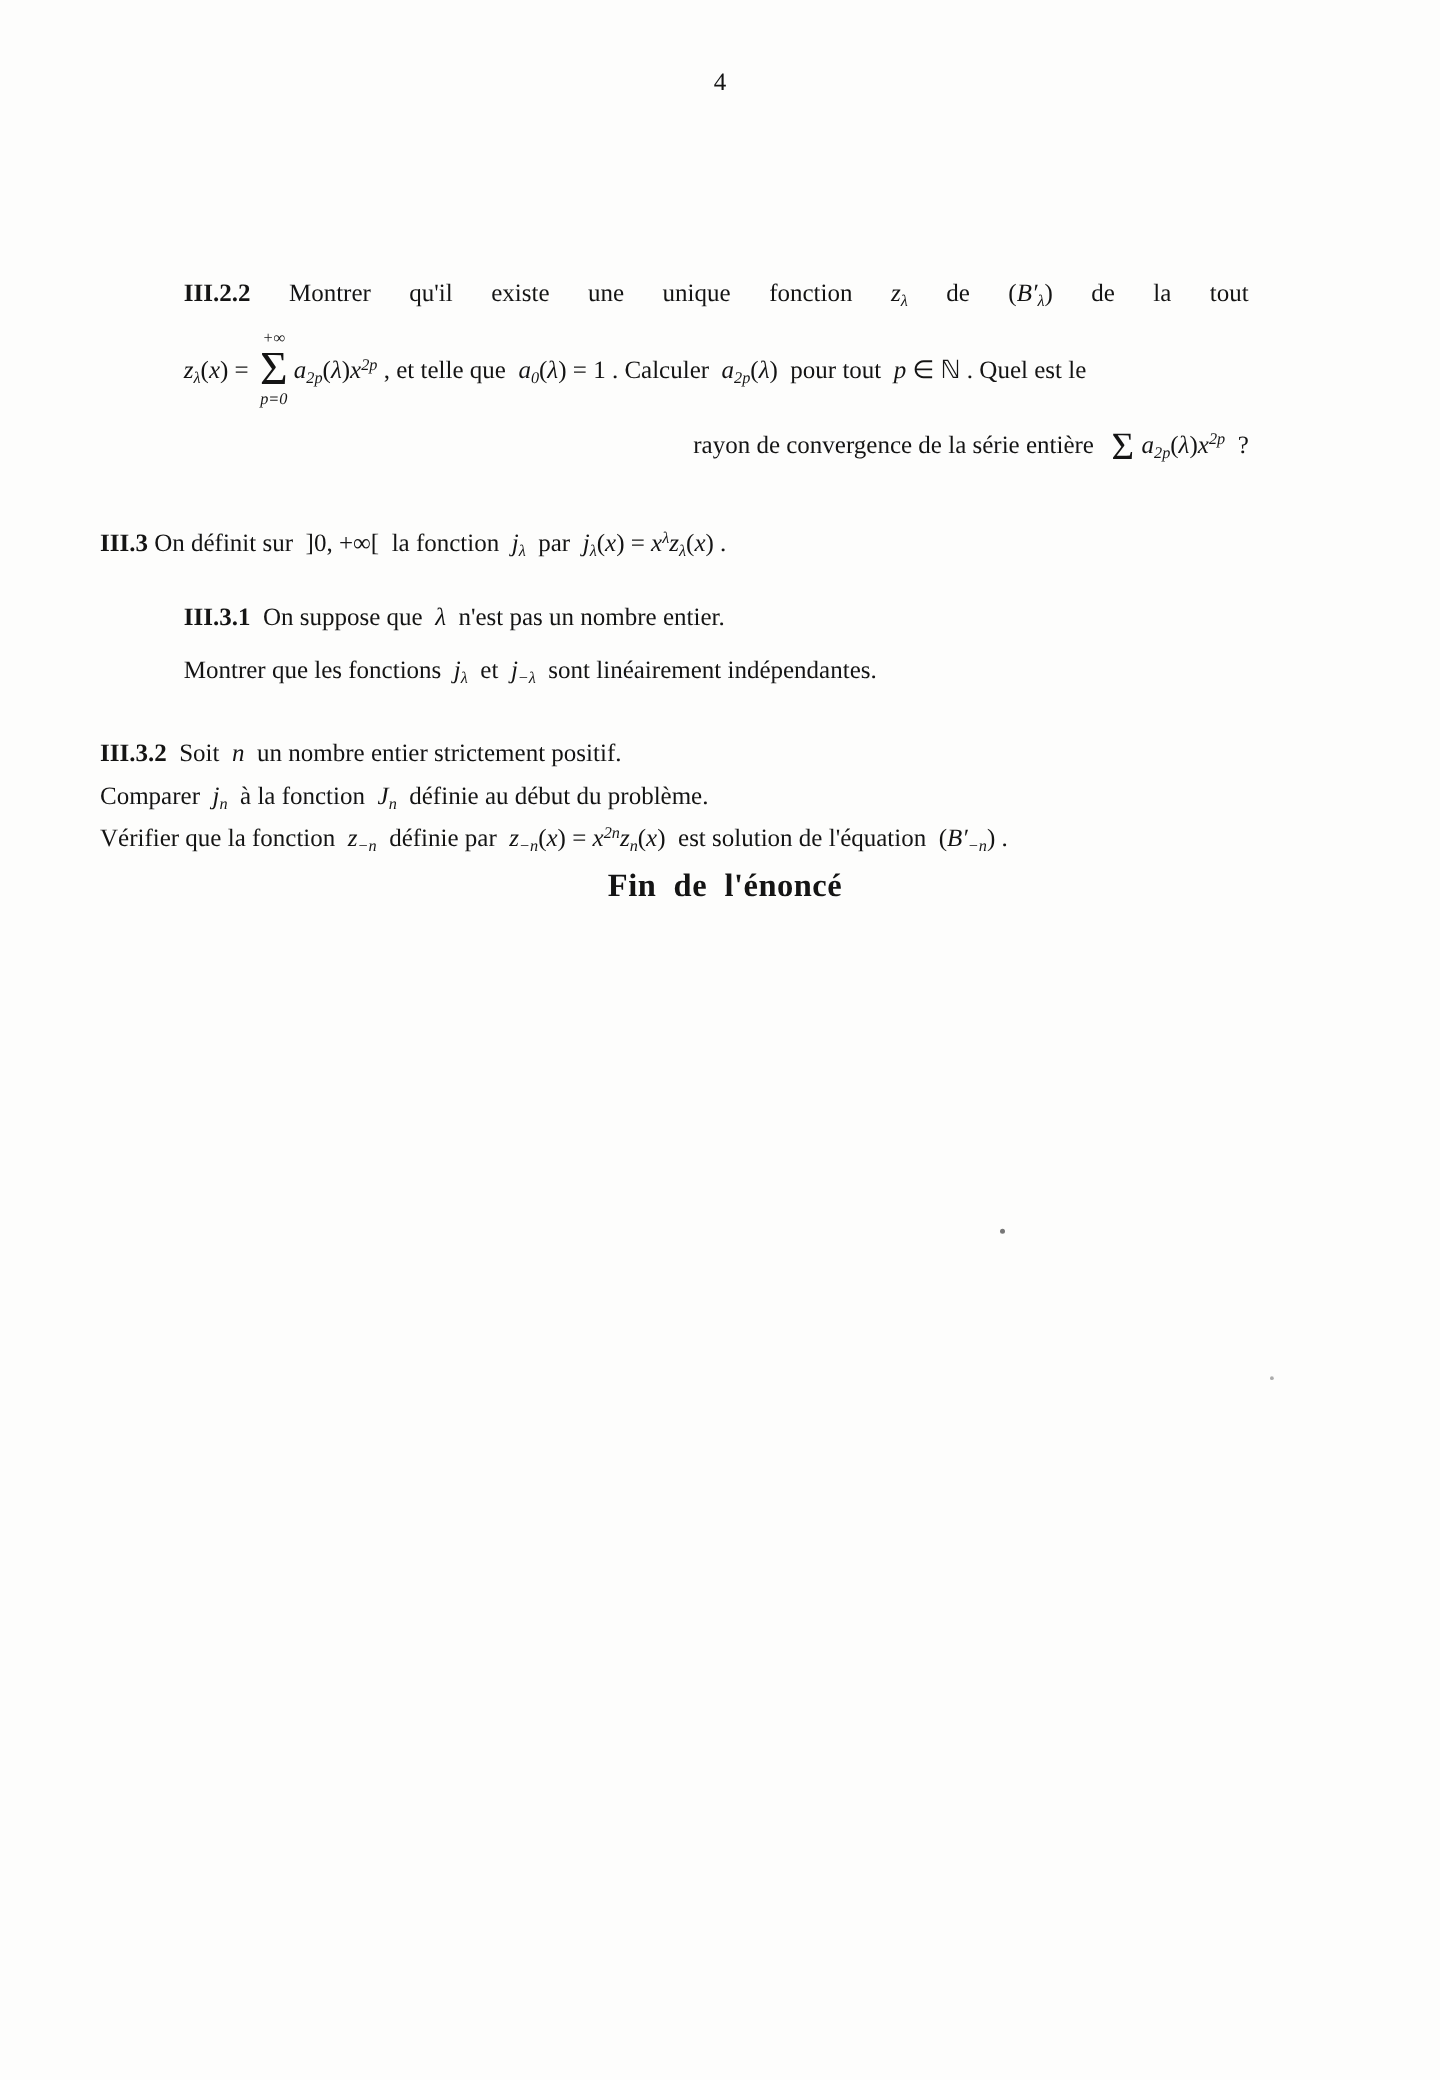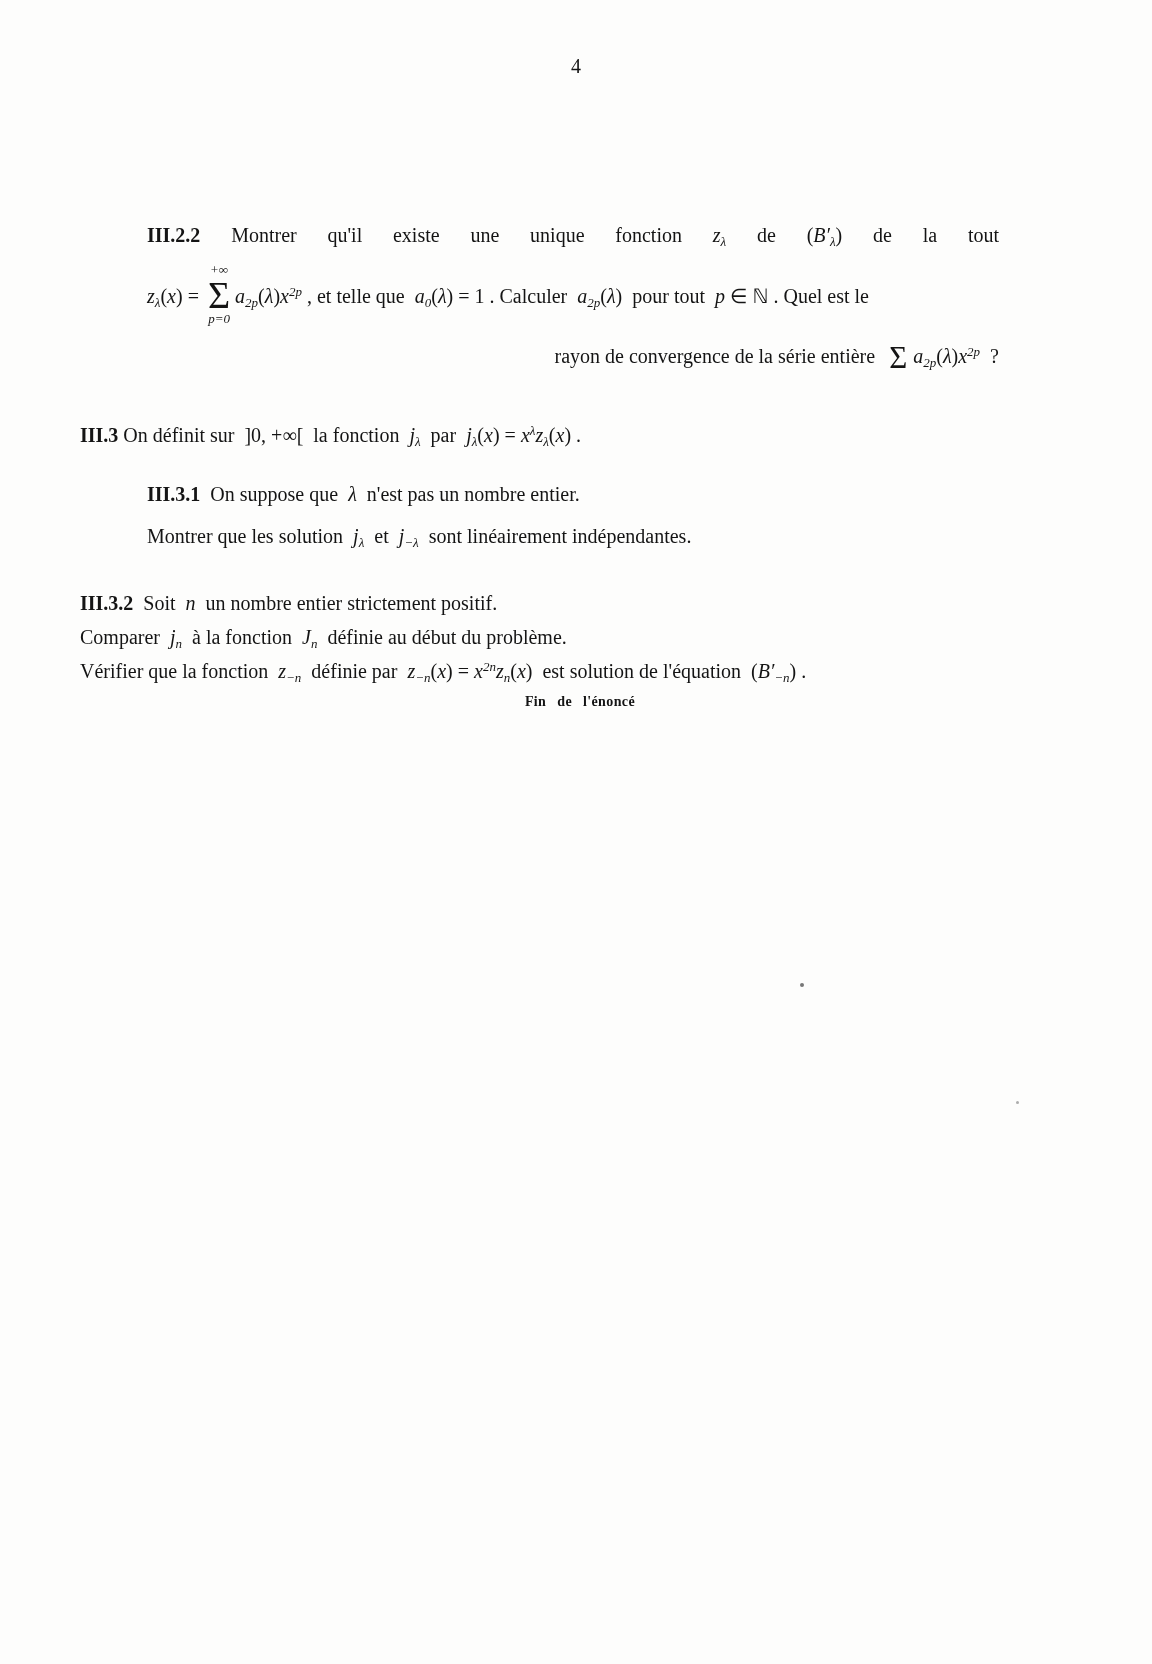--- a/index.html
+++ b/index.html
@@ -94,21 +94,21 @@
   .b331 .line { margin-bottom: 19px; }
 
   
   .b332 {
     margin-top: 44px;
   }
   .b332 .line { margin-bottom: 11px; }
 
   .fin {
     text-align: center;
-    font-size: 14px;
+    font-size: 26px;
     font-weight: bold;
     word-spacing: 7px;
     letter-spacing: 0.4px;
   }
 
   .speck {
     position: absolute;
     background: #777;
     border-radius: 50%;
   }
@@ -129,21 +129,21 @@
       <div class="line lb"><span class="it">z</span><sub class="it">λ</sub><span>(</span><span class="it">x</span><span>) = </span><span class="bigsum"><span class="lim">+∞</span><span class="sigma">Σ</span><span class="lim">p=0</span></span><span class="it">a</span><sub class="it">2p</sub><span>(</span><span class="it">λ</span><span>)</span><span class="it">x</span><sup class="it">2p</sup><span> , et telle que  </span><span class="it">a</span><sub class="it">0</sub><span>(</span><span class="it">λ</span><span>) = 1 . Calculer  </span><span class="it">a</span><sub class="it">2p</sub><span>(</span><span class="it">λ</span><span>)  pour tout  </span><span class="it">p</span><span> ∈ ℕ . Quel est le</span></div>
       <div class="line lc"><span>rayon de convergence de la série entière  </span><span class="sigma-inline">Σ</span><span class="it">a</span><sub class="it">2p</sub><span>(</span><span class="it">λ</span><span>)</span><span class="it">x</span><sup class="it">2p</sup><span>  ?</span></div>
     </div>
 
     <div class="b33">
       <div class="line"><span class="bd">III.3</span><span> On définit sur  ]0, +∞[  la fonction  </span><span class="it">j</span><sub class="it">λ</sub><span>  par  </span><span class="it">j</span><sub class="it">λ</sub><span>(</span><span class="it">x</span><span>) = </span><span class="it">x</span><sup class="it">λ</sup><span class="it">z</span><sub class="it">λ</sub><span>(</span><span class="it">x</span><span>) .</span></div>
     </div>
 
     <div class="b331">
       <div class="line"><span class="bd">III.3.1</span><span>  On suppose que  </span><span class="it">λ</span><span>  n'est pas un nombre entier.</span></div>
-      <div class="line"><span>Montrer que les solution  </span><span class="it">j</span><sub class="it">λ</sub><span>  et  </span><span class="it">j</span><sub class="it">−λ</sub><span>  sont linéairement indépendantes.</span></div>
+      <div class="line"><span>Montrer que les fonctions  </span><span class="it">j</span><sub class="it">λ</sub><span>  et  </span><span class="it">j</span><sub class="it">−λ</sub><span>  sont linéairement indépendantes.</span></div>
     </div>
 
     <div class="b332">
       <div class="line"><span class="bd">III.3.2</span><span>  Soit  </span><span class="it">n</span><span>  un nombre entier strictement positif.</span></div>
       <div class="line"><span>Comparer  </span><span class="it">j</span><sub class="it">n</sub><span>  à la fonction  </span><span class="it">J</span><sub class="it">n</sub><span>  définie au début du problème.</span></div>
       <div class="line"><span>Vérifier que la fonction  </span><span class="it">z</span><sub class="it">−n</sub><span>  définie par  </span><span class="it">z</span><sub class="it">−n</sub><span>(</span><span class="it">x</span><span>) = </span><span class="it">x</span><sup class="it">2n</sup><span class="it">z</span><sub class="it">n</sub><span>(</span><span class="it">x</span><span>)  est solution de l'équation  (</span><span class="it">B′</span><sub class="it">−n</sub><span>) .</span></div>
     </div>
 
     <div class="fin">Fin de l'énoncé</div>
 

